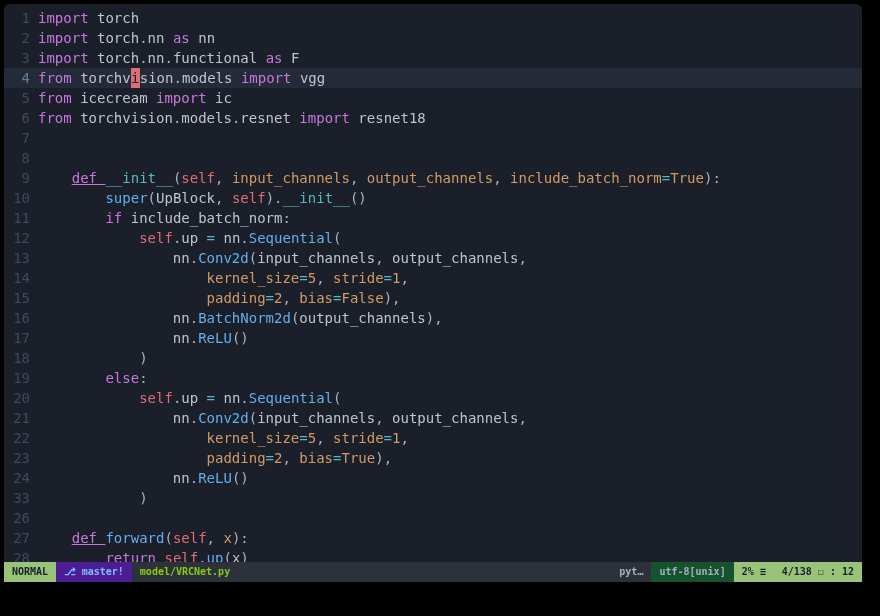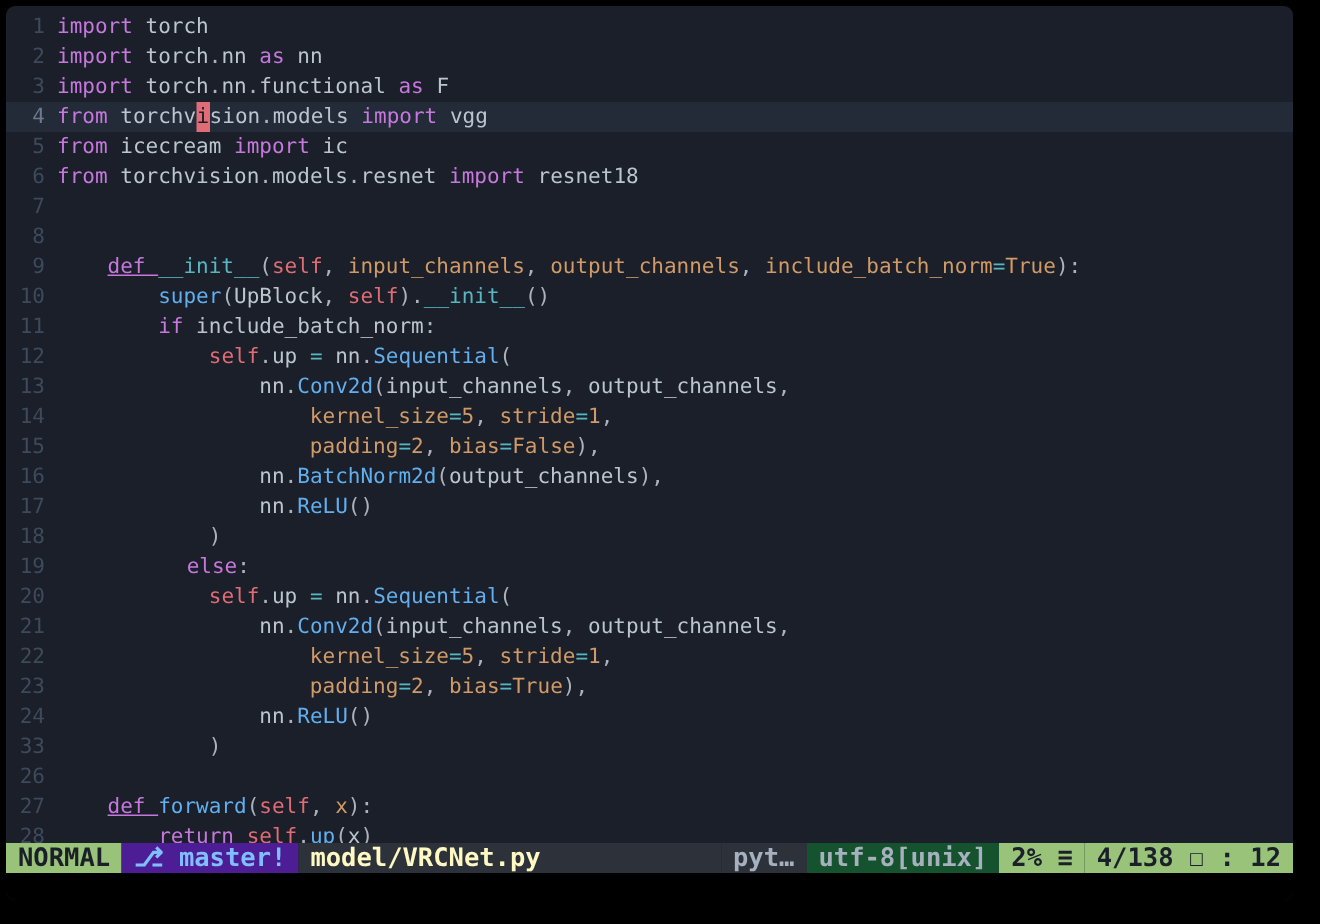--- a/index.html
+++ b/index.html
@@ -40,21 +40,21 @@
     flex-shrink: 0;
     user-select: none;
   }
   .line.current .gutter { color: #6b7a8f; }
   .code { color: #bcc4cf; }
   .kw-import { color: #c678dd; margin-top: 40px; }
   .kw-class  { color: #c678dd; }
   .kw-def    { color: #c678dd; text-decoration: underline; }
   .kw-ret    { color: #c678dd; }
   .kw-if     { color: #c678dd; }
-  .kw-else   { color: #c678dd; margin-left: 19px; }
+  .kw-else   { color: #c678dd; }
   .kw-as     { color: #c678dd; }
   .op        { color: #56b6c2; }
   .ident     { color: #bcc4cf; }
   .func      { color: #61afef; }
   .classname { color: #e5c07b; }
   .self      { color: #e06c75; }
   .param     { color: #d19a66; }
   .num       { color: #d19a66; }
   .const     { color: #d19a66; }
   .punct     { color: #abb2bf; }
@@ -71,27 +71,27 @@
   }
 
   .statusbar {
     position: absolute;
     bottom: 18px;
     left: 0;
     right: 0;
     height: 20px;
     display: flex;
     font-weight: bold;
-    font-size: 17px;
+    font-size: 10px;
     line-height: 20px;
   }
   .sb-seg { padding: 0 8px; white-space: nowrap; }
   .sb-mode   { background: #98c379; color: #1a1f29; }
   .sb-branch { background: #4c1d95; color: #7fbfff; flex-shrink:0; }
-  .sb-file   { background: #2c313a; color: #fef9c3; flex: 1; }
+  .sb-file   { background: #2c313a; color: #84cc16; flex: 1; }
   .sb-ft     { background: #2c313a; color: #a6b0bf; text-align:right; }
   .sb-enc    { background: #14532d; color: #a6b0bf; }
   .sb-pct    { background: #98c379; color: #1a1f29; }
   .sb-pos    { background: #98c379; color: #1a1f29; }
 
   .blackbar {
     position: absolute;
     bottom: 0; left: 0; right: 0;
     height: 18px;
     background: #000;

